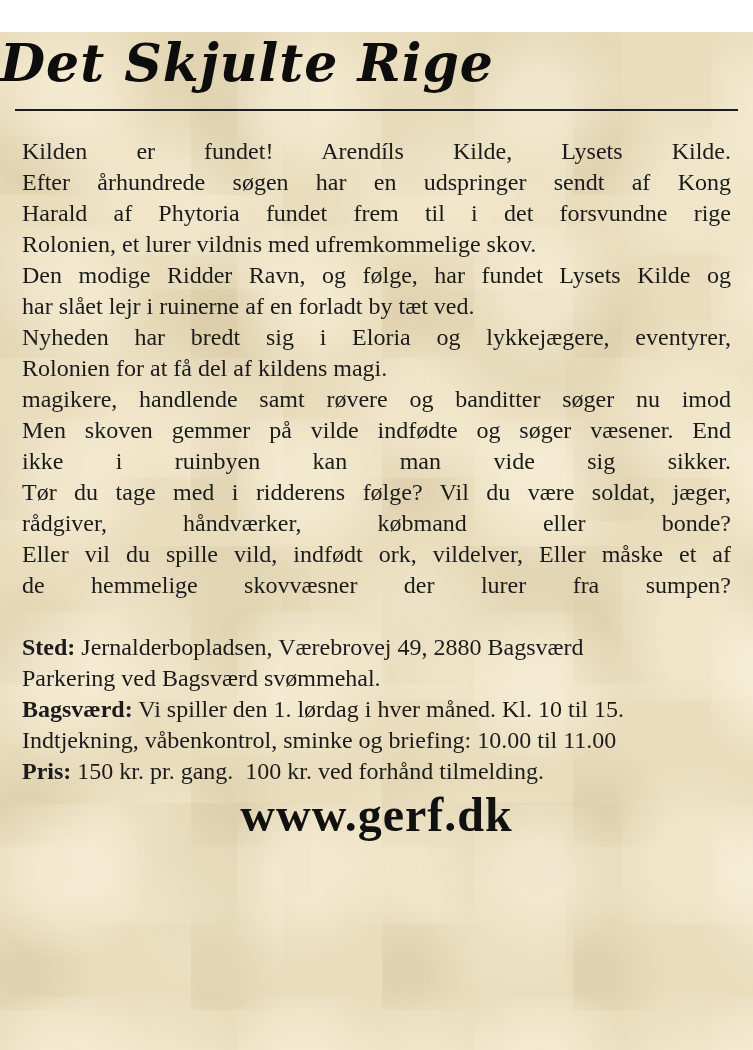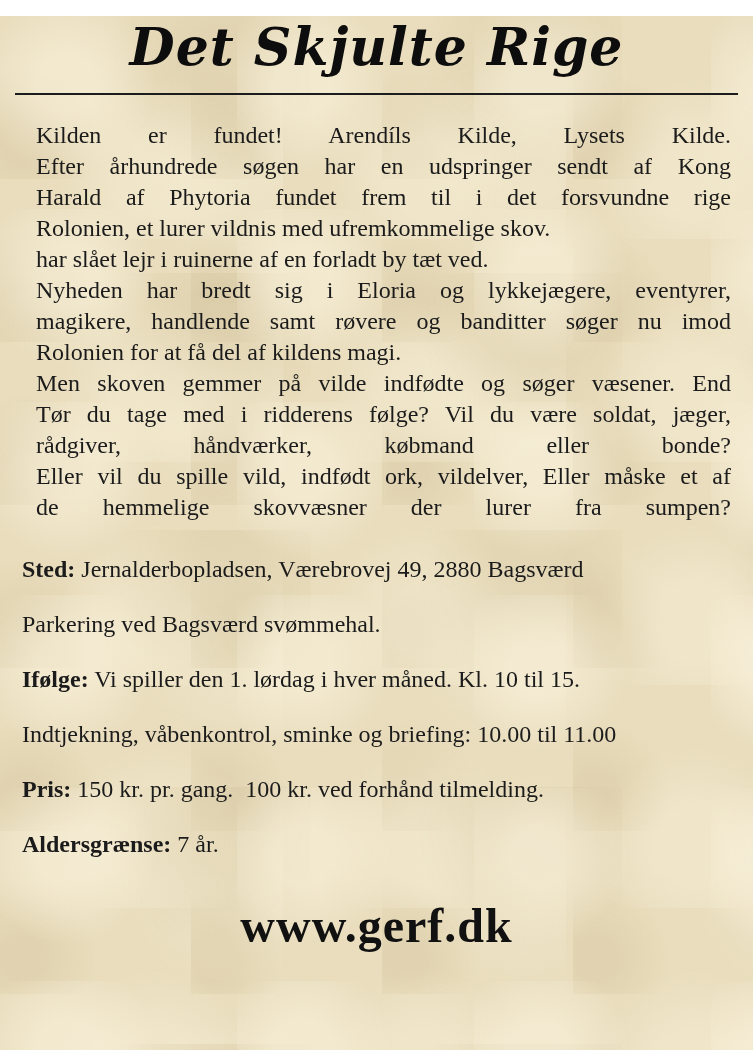--- a/index.html
+++ b/index.html
@@ -21,22 +21,22 @@
     background-image:
       radial-gradient(circle at 28% 35%, rgba(250,243,222,0.55) 0 14%, rgba(250,243,222,0) 42%),
       radial-gradient(circle at 72% 18%, rgba(208,192,152,0.30) 0 12%, rgba(208,192,152,0) 38%),
       radial-gradient(circle at 58% 72%, rgba(248,240,216,0.45) 0 16%, rgba(248,240,216,0) 44%),
       radial-gradient(circle at 12% 78%, rgba(205,188,148,0.28) 0 11%, rgba(205,188,148,0) 36%),
       radial-gradient(circle at 85% 60%, rgba(244,236,212,0.40) 0 13%, rgba(244,236,212,0) 40%);
     background-size:237px 193px, 311px 257px, 269px 223px, 191px 163px, 283px 241px;
   }
   header{margin:0;padding:0;}
   h1.title{
-    margin:16px 0 0 0;
-    text-align:center;
+    margin:32px 0 0 0;
+    text-align:left;
     font-family:"DejaVu Serif", serif;
     font-style:italic;
     font-weight:bold;
     font-size:52px;
     line-height:62px;
     letter-spacing:1px;
     color:var(--title-ink);
   }
   .rule{
     height:2px;
@@ -45,32 +45,31 @@
   }
   .body-text{
     margin:25px 22px 0 22px;
     font-size:24px;
     line-height:31px;
   }
   .line{
     text-align:justify;
     text-align-last:left;
     white-space:pre-wrap;
-    margin-left:14px;
   }
   .line.justify{ text-align-last:justify; }
   .line.left{ text-align-last:left; }
   .details{
     margin:31px 22px 0 22px;
     font-size:24px;
     line-height:31px;
   }
-  .detail-line{ white-space:pre-wrap; text-align:left;margin-top:24px; }
+  .detail-line{ white-space:pre-wrap; text-align:left; }
   .detail-label{ font-weight:bold; }
-  footer{ margin-top:38px; }
+  footer{ }
   .website{
     text-align:center;
     font-weight:bold;
     font-size:48px;
     line-height:56px;
     letter-spacing:1px;
     color:#111;
   }
 </style>
 </head>
@@ -82,38 +81,39 @@
     <h1 class="title">Det Skjulte Rige</h1>
     <div class="rule"></div>
   </header>
 
   <main class="body-text">
 
   <div class="line justify">Kilden er fundet! Arendíls Kilde, Lysets Kilde.</div>
       <div class="line justify">Efter århundrede søgen har en udspringer sendt af Kong</div>
       <div class="line justify">Harald af Phytoria fundet frem til i det forsvundne rige</div>
       <div class="line left">Rolonien, et lurer vildnis med ufremkommelige skov.</div>
+      <div class="line justify">Den modige Ridder Ravn, og følge, har fundet Lysets Kilde og</div>
       <div class="line left">har slået lejr i ruinerne af en forladt by tæt ved.</div>
       <div class="line justify">Nyheden har bredt sig i Eloria og lykkejægere, eventyrer,</div>
+      <div class="line left">Rolonien for at få del af kildens magi.</div>
       <div class="line justify">magikere, handlende samt røvere og banditter søger nu imod</div>
-      <div class="line left">Rolonien for at få del af kildens magi.</div>
       <div class="line justify">Men skoven gemmer på vilde indfødte og søger væsener. End</div>
+      <div class="line justify">ikke i ruinbyen kan man vide sig sikker.</div>
       <div class="line justify">Tør du tage med i ridderens følge? Vil du være soldat, jæger,</div>
       <div class="line justify">rådgiver, håndværker, købmand eller bonde?</div>
       <div class="line justify">Eller vil du spille vild, indfødt ork, vildelver, Eller måske et af</div>
       <div class="line justify">de hemmelige skovvæsner der lurer fra sumpen?</div>
     </main>
 
   <section class="details">
 
   <div class="detail-line"><span class="detail-label">Sted:</span><span> Jernalderbopladsen, Værebrovej 49, 2880 Bagsværd</span></div>
       <div class="detail-line"><span class="detail-label"></span><span>Parkering ved Bagsværd svømmehal.</span></div>
-      <div class="detail-line"><span class="detail-label">Ifølge:</span><span> Vi spiller den 1. lørdag i hver måned. Kl. 10 til 15.</span></div>
+      <div class="detail-line"><span class="detail-label">Bagsværd:</span><span> Vi spiller den 1. lørdag i hver måned. Kl. 10 til 15.</span></div>
       <div class="detail-line"><span class="detail-label"></span><span>Indtjekning, våbenkontrol, sminke og briefing: 10.00 til 11.00</span></div>
       <div class="detail-line"><span class="detail-label">Pris:</span><span> 150 kr. pr. gang.  100 kr. ved forhånd tilmelding.</span></div>
-      <div class="detail-line"><span class="detail-label">Aldersgrænse:</span><span> 7 år.</span></div>
     </section>
 
   <footer>
     <div class="website">www.gerf.dk</div>
   </footer>
 
 </div>
 
 </body></html>

